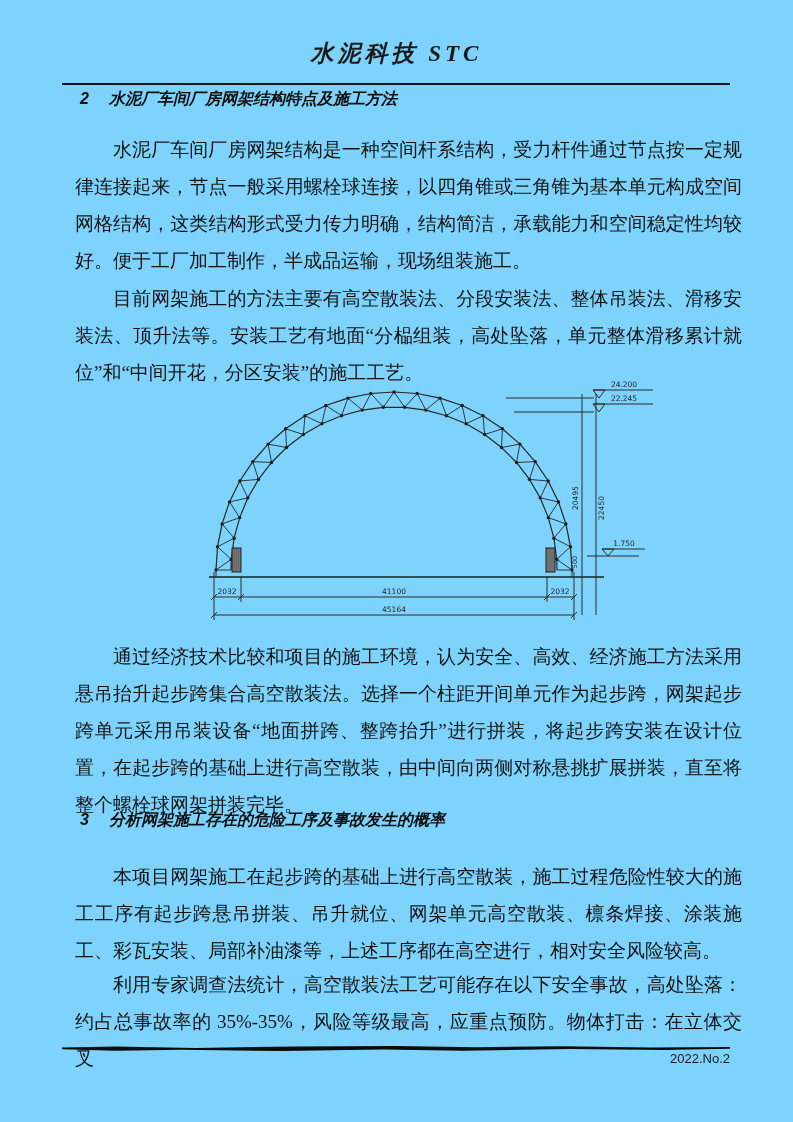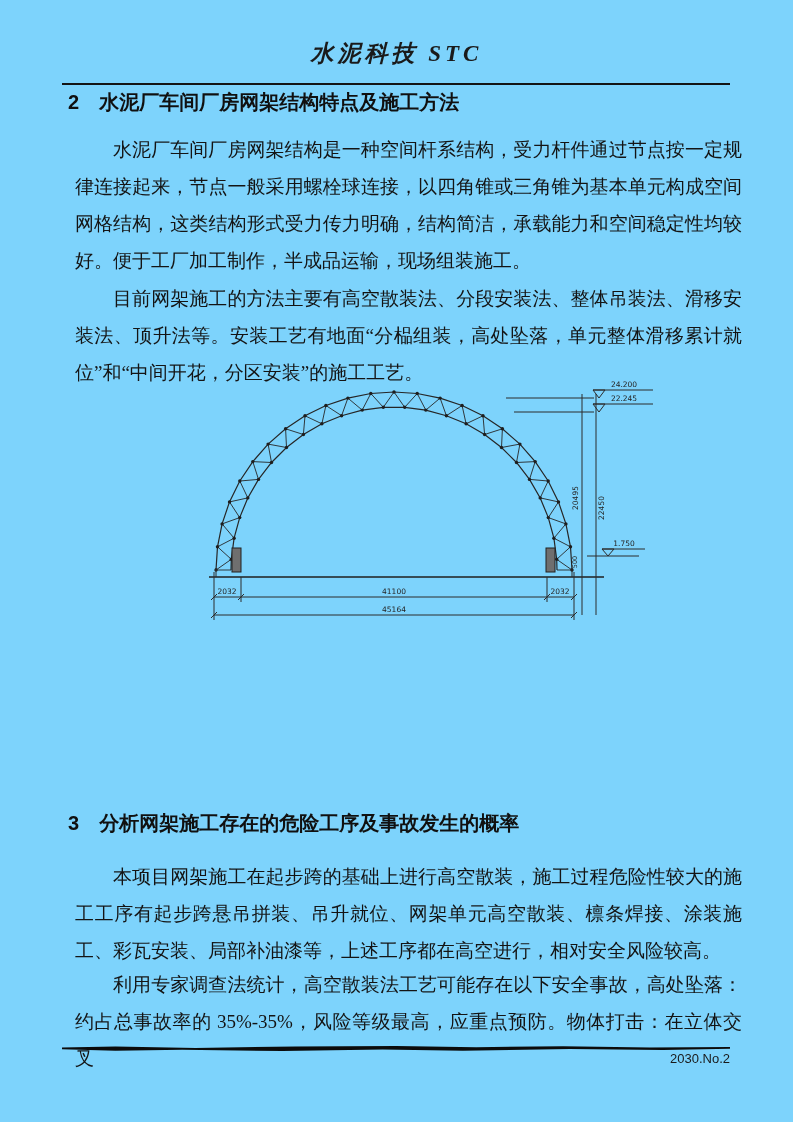--- a/index.html
+++ b/index.html
@@ -2,22 +2,22 @@
 <html><head>
 <meta charset="utf-8">
 <style>
   html,body{margin:0;padding:0;background:#e8e8e8;}
   .page{position:relative;width:793px;height:1122px;background:#7dd3fc;overflow:hidden;
         font-family:"Liberation Serif","DejaVu Serif",serif;color:#161616;}
   .abs{position:absolute;}
   .header-title{top:38px;left:0;width:793px;text-align:center;font-size:23px;font-weight:bold;
         font-style:italic;letter-spacing:4px;color:#1a1a1a;}
   .header-rule{top:83px;left:62px;width:668px;height:2px;background:#141414;}
-  .sec{left:63px;width:667px;margin:0;font-family:"Liberation Sans","DejaVu Sans",sans-serif;
-        font-weight:bold;font-size:20px;color:#101010;white-space:nowrap;}
+  .sec{left:75px;width:667px;margin:0;font-family:"Liberation Sans","DejaVu Sans",sans-serif;
+        font-weight:bold;font-size:16px;color:#101010;white-space:nowrap;font-style:italic;}
   .s2{top:89px;}
   .s3{top:810px;}
   .sec-num{display:inline-block;margin-left:5px;margin-right:20px;}
   .body{left:63px;width:667px;margin:12px;font-size:19px;line-height:37px;text-align:justify;
         text-indent:2em;color:#141414;}
   .p1{top:119px;}
   .p2{top:268px;}
   .p3{top:626px;}
   .p4{top:846px;}
   .p5{top:954px;}
@@ -155,22 +155,23 @@
         <text class="dim" transform="translate(428,140) rotate(-90)" text-anchor="middle">22450</text>
         <text class="dim-sm" transform="translate(401,194) rotate(-90)" text-anchor="middle">500</text>
         <text class="dim" x="51" y="226" text-anchor="middle">2032</text>
         <text class="dim" x="218" y="226" text-anchor="middle">41100</text>
         <text class="dim" x="384" y="226" text-anchor="middle">2032</text>
         <text class="dim" x="218" y="244" text-anchor="middle">45164</text>
       </g>
     </svg>
   </div>
 
+  <p class="abs body p3">通过经济技术比较和项目的施工环境，认为安全、高效、经济施工方法采用悬吊抬升起步跨集合高空散装法。选择一个柱距开间单元作为起步跨，网架起步跨单元采用吊装设备“地面拼跨、整跨抬升”进行拼装，将起步跨安装在设计位置，在起步跨的基础上进行高空散装，由中间向两侧对称悬挑扩展拼装，直至将整个螺栓球网架拼装完毕。</p>
 
   <h2 class="abs sec s3"><span class="sec-num">3</span><span>分析网架施工存在的危险工序及事故发生的概率</span></h2>
 
   <p class="abs body p4">本项目网架施工在起步跨的基础上进行高空散装，施工过程危险性较大的施工工序有起步跨悬吊拼装、吊升就位、网架单元高空散装、檩条焊接、涂装施工、彩瓦安装、局部补油漆等，上述工序都在高空进行，相对安全风险较高。</p>
   <p class="abs body p5">利用专家调查法统计，高空散装法工艺可能存在以下安全事故，高处坠落：约占总事故率的 35%-35%，风险等级最高，应重点预防。物体打击：在立体交叉</p>
 
   <div class="abs footer-rule"></div>
-  <div class="abs footer-issue">2030.No.2</div>
+  <div class="abs footer-issue">2022.No.2</div>
 
 </div>
 
 </body></html>

